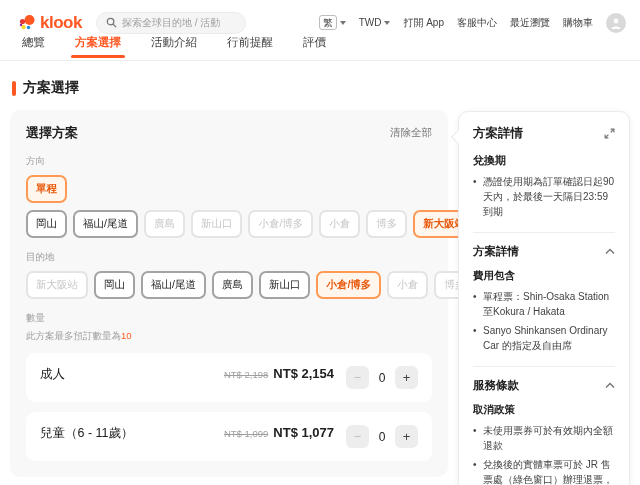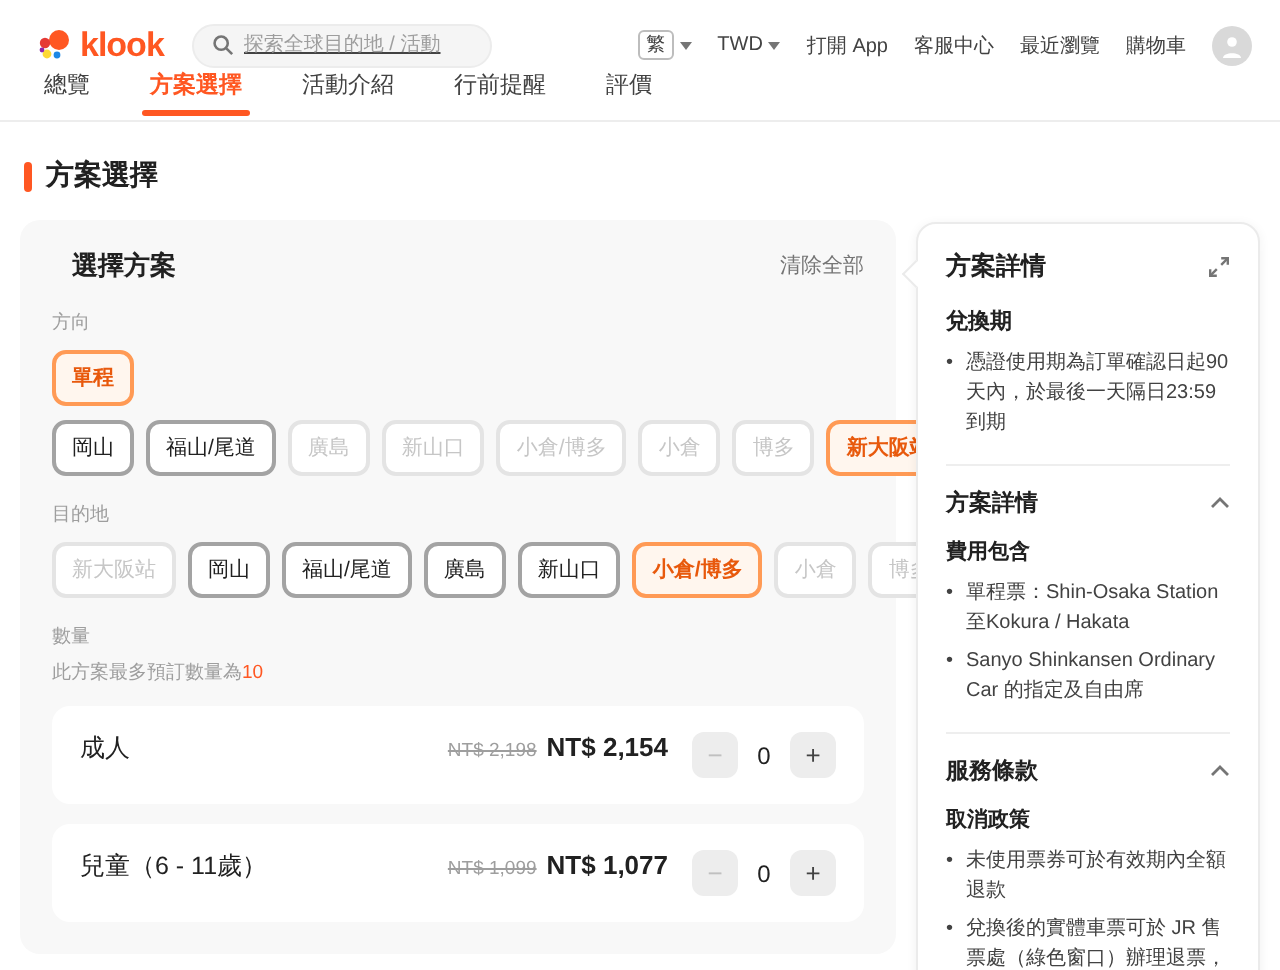--- a/index.html
+++ b/index.html
@@ -6,21 +6,21 @@
   html,body { width:640px; height:485px; overflow:hidden; background:#fff;
     font-family:"Liberation Sans","DejaVu Sans",sans-serif; color:#212121; }
 
   
   .header { height:33px; display:flex; align-items:center; padding:12px 14px 0 18px; background:#fff; }
   .logo { display:flex; align-items:center; gap:4px; cursor:pointer; }
   .logo-text { font-size:17px; font-weight:800; color:#ff5722; letter-spacing:-0.5px; }
   .search-pill { display:flex; align-items:center; gap:5px; background:#f5f5f5; border:1px solid #ececec;
     border-radius:12px; height:22px; width:150px; margin-left:14px; padding:0 9px; }
   .search-pill input { border:none; outline:none; background:transparent; font-size:10px; width:110px;
-    color:#424242; font-family:inherit;text-decoration:underline; }
+    color:#424242; font-family:inherit; }
   .search-pill input::placeholder { color:#9e9e9e; }
   .hdr-right { margin-left:auto; display:flex; align-items:center; gap:13px; }
   .hdr-item { font-size:10px; color:#424242; display:flex; align-items:center; gap:3px; cursor:pointer; white-space:nowrap; }
   .lang-box { border:1px solid #bdbdbd; border-radius:3px; padding:0px 3px; font-size:9.5px; line-height:13px; }
   .caret { width:0; height:0; border-left:3.5px solid transparent; border-right:3.5px solid transparent;
     border-top:4px solid #757575; display:inline-block; }
   .avatar { width:20px; height:20px; border-radius:50%; background:#d9d9d9; display:flex; align-items:center;
     justify-content:center; overflow:hidden; cursor:pointer; }
 
   
@@ -33,21 +33,21 @@
   
   .content { display:flex; padding:0 10px; align-items:flex-start; }
   .left-col { flex:1; min-width:0; }
   .page-title-row { display:flex; align-items:center; gap:7px; margin:18px 0 13px 2px; }
   .title-bar { width:4px; height:15px; background:#ff5722; border-radius:2px; }
   .page-title { font-size:14px; font-weight:700; }
 
   
   .card { background:#f8f8f8; border-radius:10px; padding:14px 16px 16px; }
   .card-head { display:flex; align-items:center; justify-content:space-between; }
-  .card-title { font-size:13px; font-weight:700;margin-left:10px; }
+  .card-title { font-size:13px; font-weight:700; }
   .clear-all { font-size:10.5px; color:#757575; cursor:pointer; }
   .sec-label { font-size:9.5px; color:#9e9e9e; margin-top:13px; }
   .chip-row { display:flex; gap:6px; margin-top:7px; flex-wrap:nowrap; }
   .chip { font-size:10.5px; padding:5px 8px; border-radius:7px; background:#fff; border:2px solid #a3a3a3;
     color:#212121; cursor:pointer; white-space:nowrap; font-family:inherit; }
   .chip[data-state="disabled"] { border-color:#e4e4e4; color:#c6c6c6; cursor:default; }
   .chip[data-state="selected"] { border-color:#ff9a55; color:#e8590c; background:#fff6ee; font-weight:700; }
   .qty-note { font-size:9.5px; color:#9e9e9e; margin-top:5px; }
   .qty-note .max { color:#ff5722; }
   .price-row { background:#fff; border-radius:9px; margin-top:10px; padding:13px 14px; display:flex; align-items:flex-start; }

